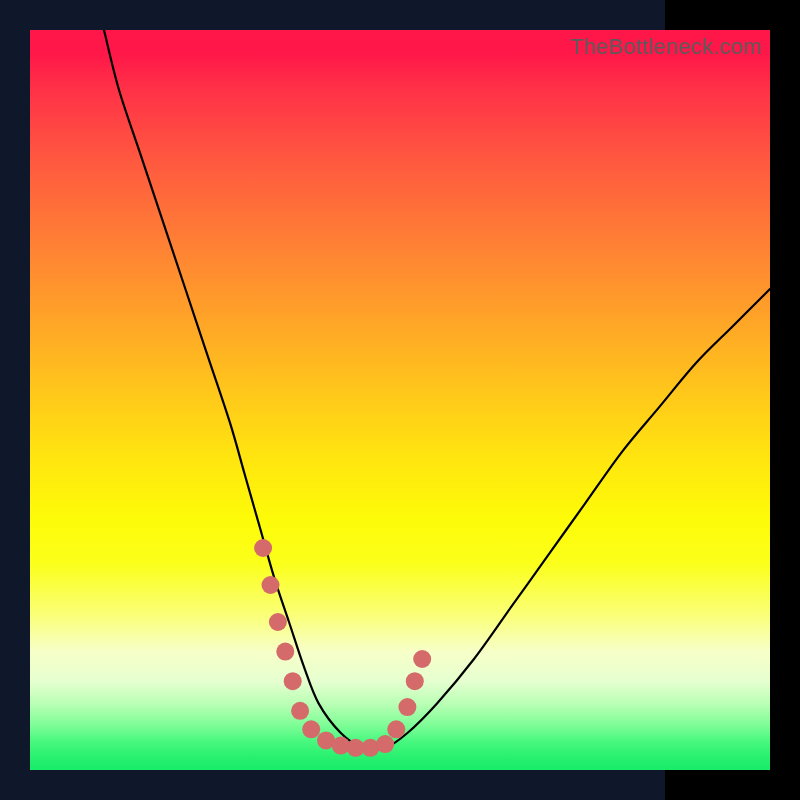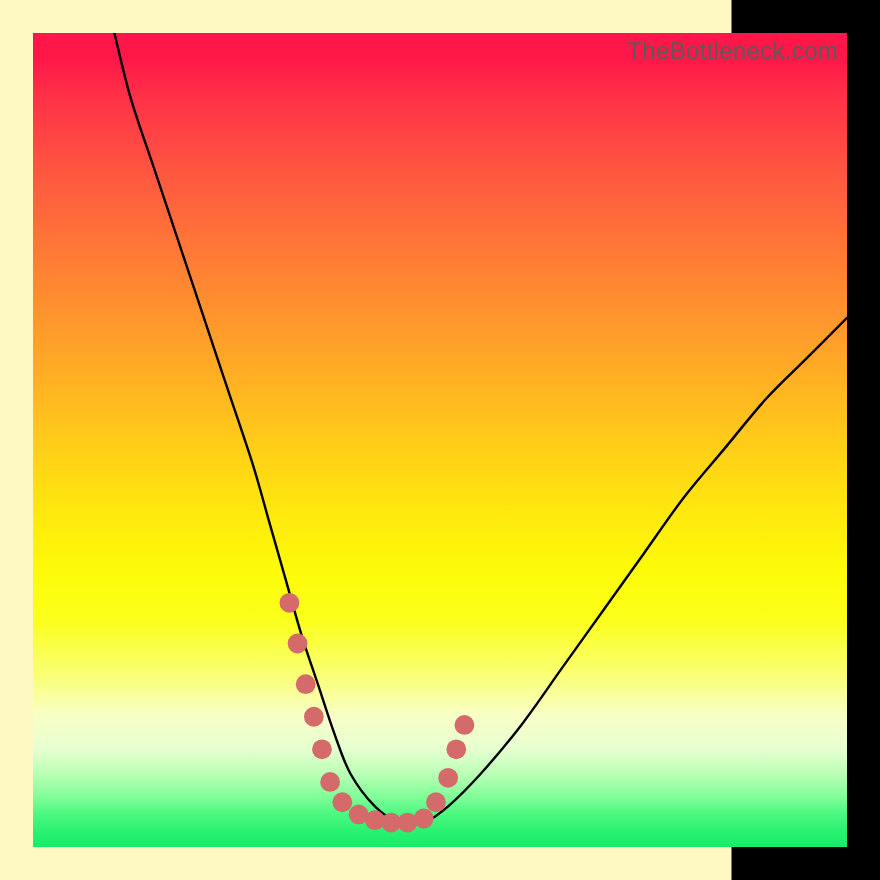--- a/index.html
+++ b/index.html
@@ -8,21 +8,21 @@
     width: 800px;
     height: 800px;
     overflow: hidden;
     background: #000;
     font-family: Arial, Helvetica, sans-serif;
   }
   .frame {
     position: relative;
     width: 665px;
     height: 800px;
-    background: #fef9c3;
+    background: #0f172a;
   }
   .plot {
     position: absolute;
     left: 30px;
     top: 30px;
     width: 740px;
     height: 740px;
     background: linear-gradient(
       to bottom,
       #ff1749 0%,

